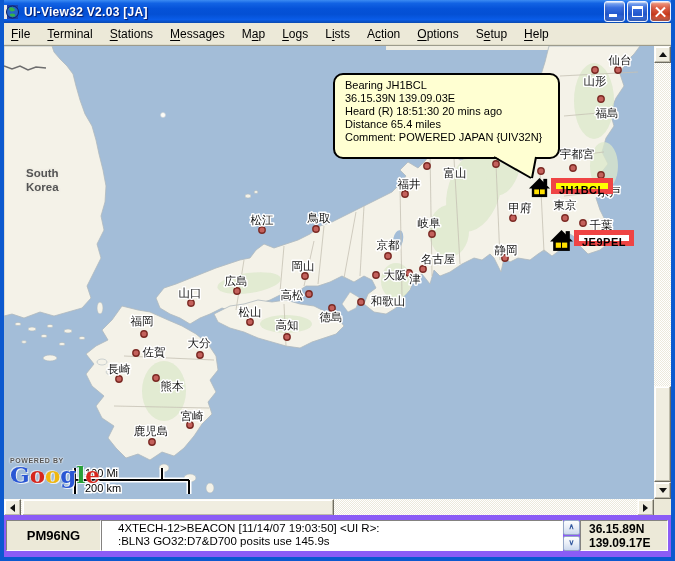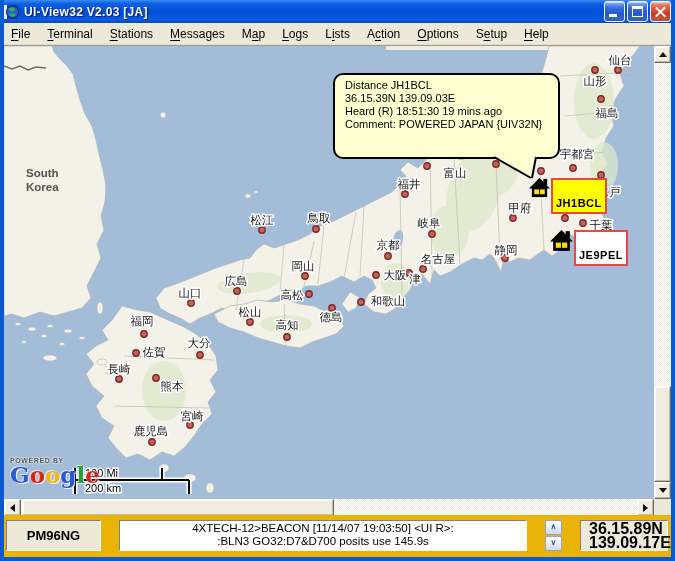--- a/index.html
+++ b/index.html
@@ -43,22 +43,22 @@
     paint-order:stroke;stroke:#fff;stroke-width:3px;text-anchor:start;}
   .city-dot{fill:#C4615C;stroke:#7C2B25;stroke-width:1.4px;}
   
   .tooltip{
     position:absolute;left:329px;top:27px;width:227px;height:86px;background:#FFFFD2;
     border:2px solid #000;border-radius:10px;padding:4px 10px;font-size:11px;line-height:13px;color:#000;z-index:5;
   }
   .tooltip-tail{position:absolute;left:482px;top:110px;z-index:6;}
   
   .station-label{
-    position:absolute;height:16px;line-height:14px;border:2px solid #ef4444;background:#fff;
-    font-size:11px;font-weight:bold;padding:16px 3px;color:#000;z-index:4;white-space:nowrap;letter-spacing:.5px;
+    position:absolute;height:16px;line-height:14px;border:5px solid #ef4444;background:#fff;
+    font-size:11px;font-weight:bold;padding:0 3px;color:#000;z-index:4;white-space:nowrap;letter-spacing:.5px;
   }
   .station-label.highlight{background:#FFFF00;}
   .house{position:absolute;z-index:3;}
   
   .gattr{position:absolute;left:6px;top:411px;z-index:2;}
   .poweredby{font-size:7px;letter-spacing:.6px;color:#555;text-shadow:0 0 2px #fff,0 0 2px #fff;font-weight:bold;}
   .glogo{font-family:"DejaVu Serif",serif;font-size:23px;font-weight:bold;line-height:22px;
     text-shadow:1px 1px 0 rgba(255,255,255,.8),-1px -1px 0 rgba(255,255,255,.6);}
   
   .vscroll{position:absolute;left:650px;top:0;width:17px;height:453px;
@@ -70,28 +70,28 @@
     border:1px solid;border-color:#FDFBF5 #6F6D62 #6F6D62 #FDFBF5;
     box-shadow:inset -1px -1px 0 #BDBAAA,inset 1px 1px 0 #FFFFFF;display:flex;align-items:center;justify-content:center;}
   .sb-thumb{position:absolute;background:#F0EDE0;border:1px solid;border-color:#FDFBF5 #6F6D62 #6F6D62 #FDFBF5;
     box-shadow:inset -1px -1px 0 #BDBAAA,inset 1px 1px 0 #FFFFFF;}
   .tri{width:0;height:0;border:4px solid transparent;}
   .tri-up{border-bottom:5px solid #111;margin-top:-4px;}
   .tri-down{border-top:5px solid #111;margin-bottom:-4px;}
   .tri-left{border-right:5px solid #111;margin-left:-4px;}
   .tri-right{border-left:5px solid #111;margin-right:-4px;}
   
-  .statusbar{position:relative;height:42px;background:#eab308;display:flex;align-items:center;padding:0 3px 2px 2px;gap:18px;}
+  .statusbar{position:relative;height:42px;background:#8b5cf6;display:flex;align-items:center;padding:0 3px 2px 2px;gap:0;}
   .panel{border:1px solid;border-color:#848280 #FDFDFB #FDFDFB #848280;height:31px;background:#ECE9D8;}
   .locator{width:95px;display:flex;align-items:center;justify-content:center;font-size:13px;font-weight:bold;color:#000;}
-  .message{flex:1;background:#fff;font-size:11.5px;line-height:13.5px;padding:1px 4px;color:#000;overflow:hidden;white-space:nowrap;text-align:center;}
+  .message{flex:1;background:#fff;font-size:11.5px;line-height:13.5px;padding:1px 16px;color:#000;overflow:hidden;white-space:nowrap;}
   .spincol{width:17px;height:31px;display:flex;flex-direction:column;gap:1px;}
   .spin-btn{flex:1;border:1px solid #95A7C7;border-radius:2px;background:linear-gradient(180deg,#FDFEFE 0%,#E9EEF7 50%,#CCD9EE 100%);
     display:flex;align-items:center;justify-content:center;font-size:8px;font-weight:bold;color:#33589E;line-height:1;}
-  .coords{width:88px;padding:1px 0 0 8px;font-size:16px;font-weight:bold;line-height:14px;color:#000;}
+  .coords{width:88px;padding:1px 0 0 8px;font-size:12px;font-weight:bold;line-height:14px;color:#000;}
 </style>
 </head>
 <body>
 
 <div class="window">
 
   <div class="titlebar">
     <svg class="title-icon" viewBox="0 0 16 16">
       <rect x="0" y="1" width="14" height="14" fill="#1B3FA8"></rect>
       <rect x="0" y="1" width="3" height="14" fill="#E8E8E8"></rect>
@@ -291,23 +291,24 @@
               <path d="M71,434 H185"></path>
               <path d="M158,422 V434"></path>
               <path d="M185,434 V448"></path>
           </g>
           <text class="scale-label" x="81" y="431">100 Mi</text>
           <text class="scale-label" x="81" y="446">200 km</text>
         </g>
       </svg>
 
       <div class="tooltip" id="tooltip">
-          <div>Distance JH1BCL</div>
+          <div>Bearing JH1BCL</div>
           <div>36.15.39N  139.09.03E</div>
-          <div>Heard (R) 18:51:30  19 mins ago</div>
+          <div>Heard (R) 18:51:30  20 mins ago</div>
+          <div>Distance 65.4 miles</div>
           <div>Comment: POWERED JAPAN {UIV32N}</div>
         </div>
       <svg class="tooltip-tail" width="60" height="30">
         <polygon points="8,0 50,0 46,22" fill="#FFFFD2"></polygon>
         <path d="M8,1 L45,22 M50,1 L46,22" stroke="#000" stroke-width="2" fill="none"></path>
       </svg>
 
       <svg class="house" style="left:524px;top:130px;" width="23" height="23" viewBox="0 0 24 24">
         <rect x="16" y="3" width="4" height="7" fill="#000"></rect>
         <polygon points="1,13 12,2 23,13" fill="#000"></polygon>

